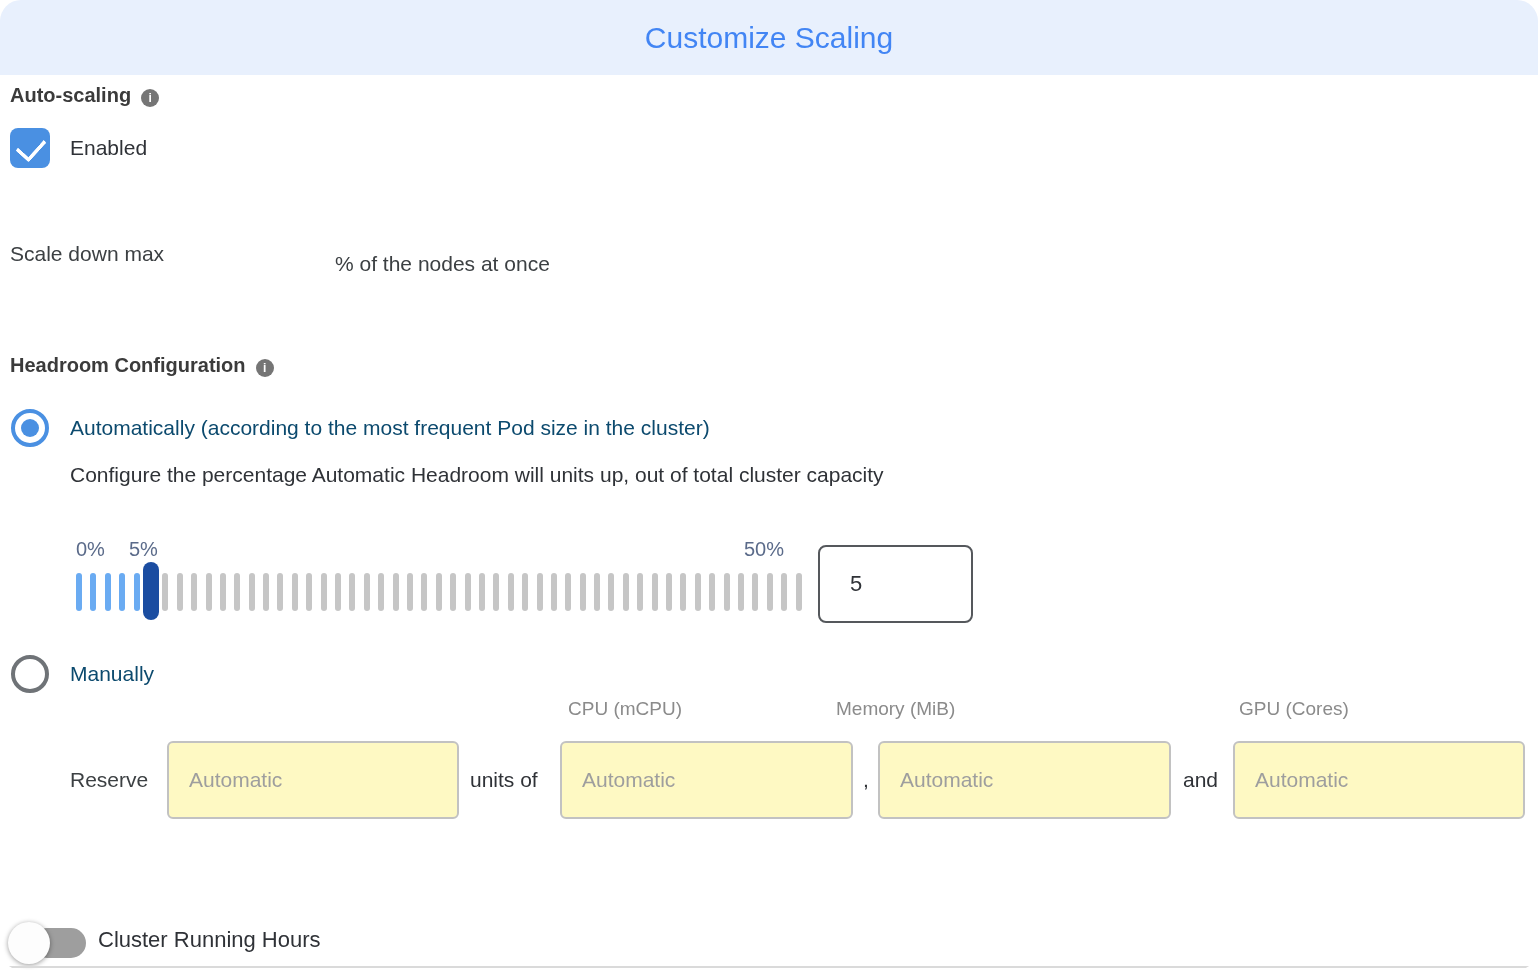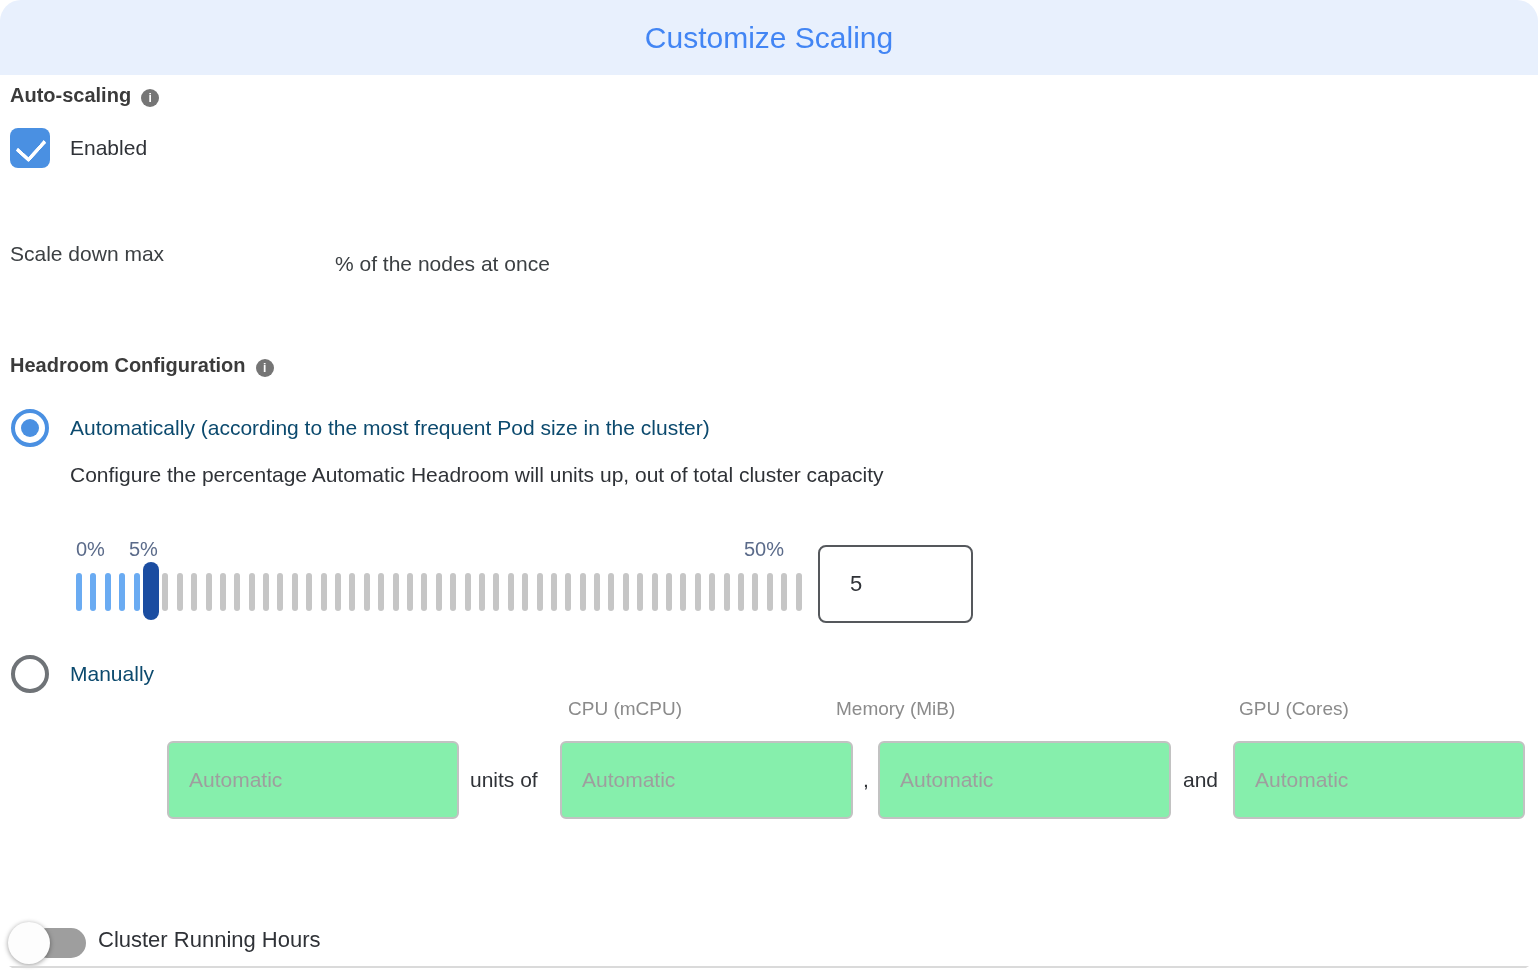--- a/index.html
+++ b/index.html
@@ -38,21 +38,21 @@
   .slider-label { position: absolute; top: 538px; font-size: 20px; color: #5b6b8a; }
   .slider-ticks { position: absolute; left: 76px; top: 572px; width: 726px; height: 40px; display: flex; justify-content: space-between; align-items: center; }
   .tick { width: 6px; height: 38px; border-radius: 3px; background: #c6c6c6; }
   .tick.active { background: #6aabf2; }
   .slider-handle { position: absolute; top: -10px; width: 16px; height: 58px; border-radius: 8px; background: #1b4da1; z-index: 2; }
   .slider-value-input { position: absolute; left: 818px; top: 545px; width: 155px; height: 78px; border: 2px solid #55585c; border-radius: 8px; background: #fff; font-size: 22px; color: #2f3237; padding-left: 30px; outline: none; font-family: "Liberation Sans", sans-serif; }
 
   
   .col-header { position: absolute; top: 698px; font-size: 19px; color: #8b8b8b; }
   .reserve-label { position: absolute; left: 70px; top: 741px; height: 78px; line-height: 78px; font-size: 21px; }
-  .auto-input { position: absolute; top: 741px; height: 78px; background: #86efac; border: 2px solid #c2c2c2; border-radius: 6px; font-size: 21px; padding-left: 20px; color: #5f6368; outline: none; font-family: "Liberation Sans", sans-serif; }
+  .auto-input { position: absolute; top: 741px; height: 78px; background: #fef9c3; border: 2px solid #c2c2c2; border-radius: 6px; font-size: 21px; padding-left: 20px; color: #5f6368; outline: none; font-family: "Liberation Sans", sans-serif; }
   .auto-input::placeholder { color: #9e9e9e; opacity: 1; }
   .joiner { position: absolute; top: 741px; height: 78px; line-height: 78px; font-size: 21px; color: #2f3237; text-align: right; }
 
   
   .toggle { position: absolute; left: 8px; top: 916px; width: 84px; height: 48px; }
   .toggle .track { position: absolute; left: 24px; top: 12px; width: 54px; height: 30px; border-radius: 15px; background: #9e9e9e; }
   .toggle .knob { position: absolute; left: 0px; top: 6px; width: 42px; height: 42px; border-radius: 50%; background: #fdfdfd; box-shadow: 0 1px 5px rgba(0,0,0,0.4); }
   .toggle-label { position: absolute; left: 98px; top: 916px; height: 48px; line-height: 48px; font-size: 22px; color: #2f3237; text-align: center; }
 
   .divider { position: absolute; left: 0; top: 966px; width: 1538px; height: 2px; background: #dadada; }
@@ -148,20 +148,21 @@
 
   <input class="slider-value-input" type="text" value="5" style="">
 
   <div class="radio" style="left:11px; top:655px;"></div>
   <div class="radio-label" style="left:70px; top:655px;">Manually</div>
 
   <div class="col-header" style="left:568px;">CPU (mCPU)</div>
   <div class="col-header" style="left:836px;">Memory (MiB)</div>
   <div class="col-header" style="left:1239px;">GPU (Cores)</div>
 
+  <div class="reserve-label">Reserve</div>
   <input class="auto-input" style="left: 167px; width: 292px;" type="text" placeholder="Automatic">
   <div class="joiner" style="left:470px;">units of</div>
   <input class="auto-input" style="left: 560px; width: 293px;" type="text" placeholder="Automatic">
   <div class="joiner" style="left:863px;">,</div>
   <input class="auto-input" style="left: 878px; width: 293px;" type="text" placeholder="Automatic">
   <div class="joiner" style="left:1183px;">and</div>
   <input class="auto-input" style="left: 1233px; width: 292px;" type="text" placeholder="Automatic">
 
   <div class="toggle">
     <div class="track"></div>

